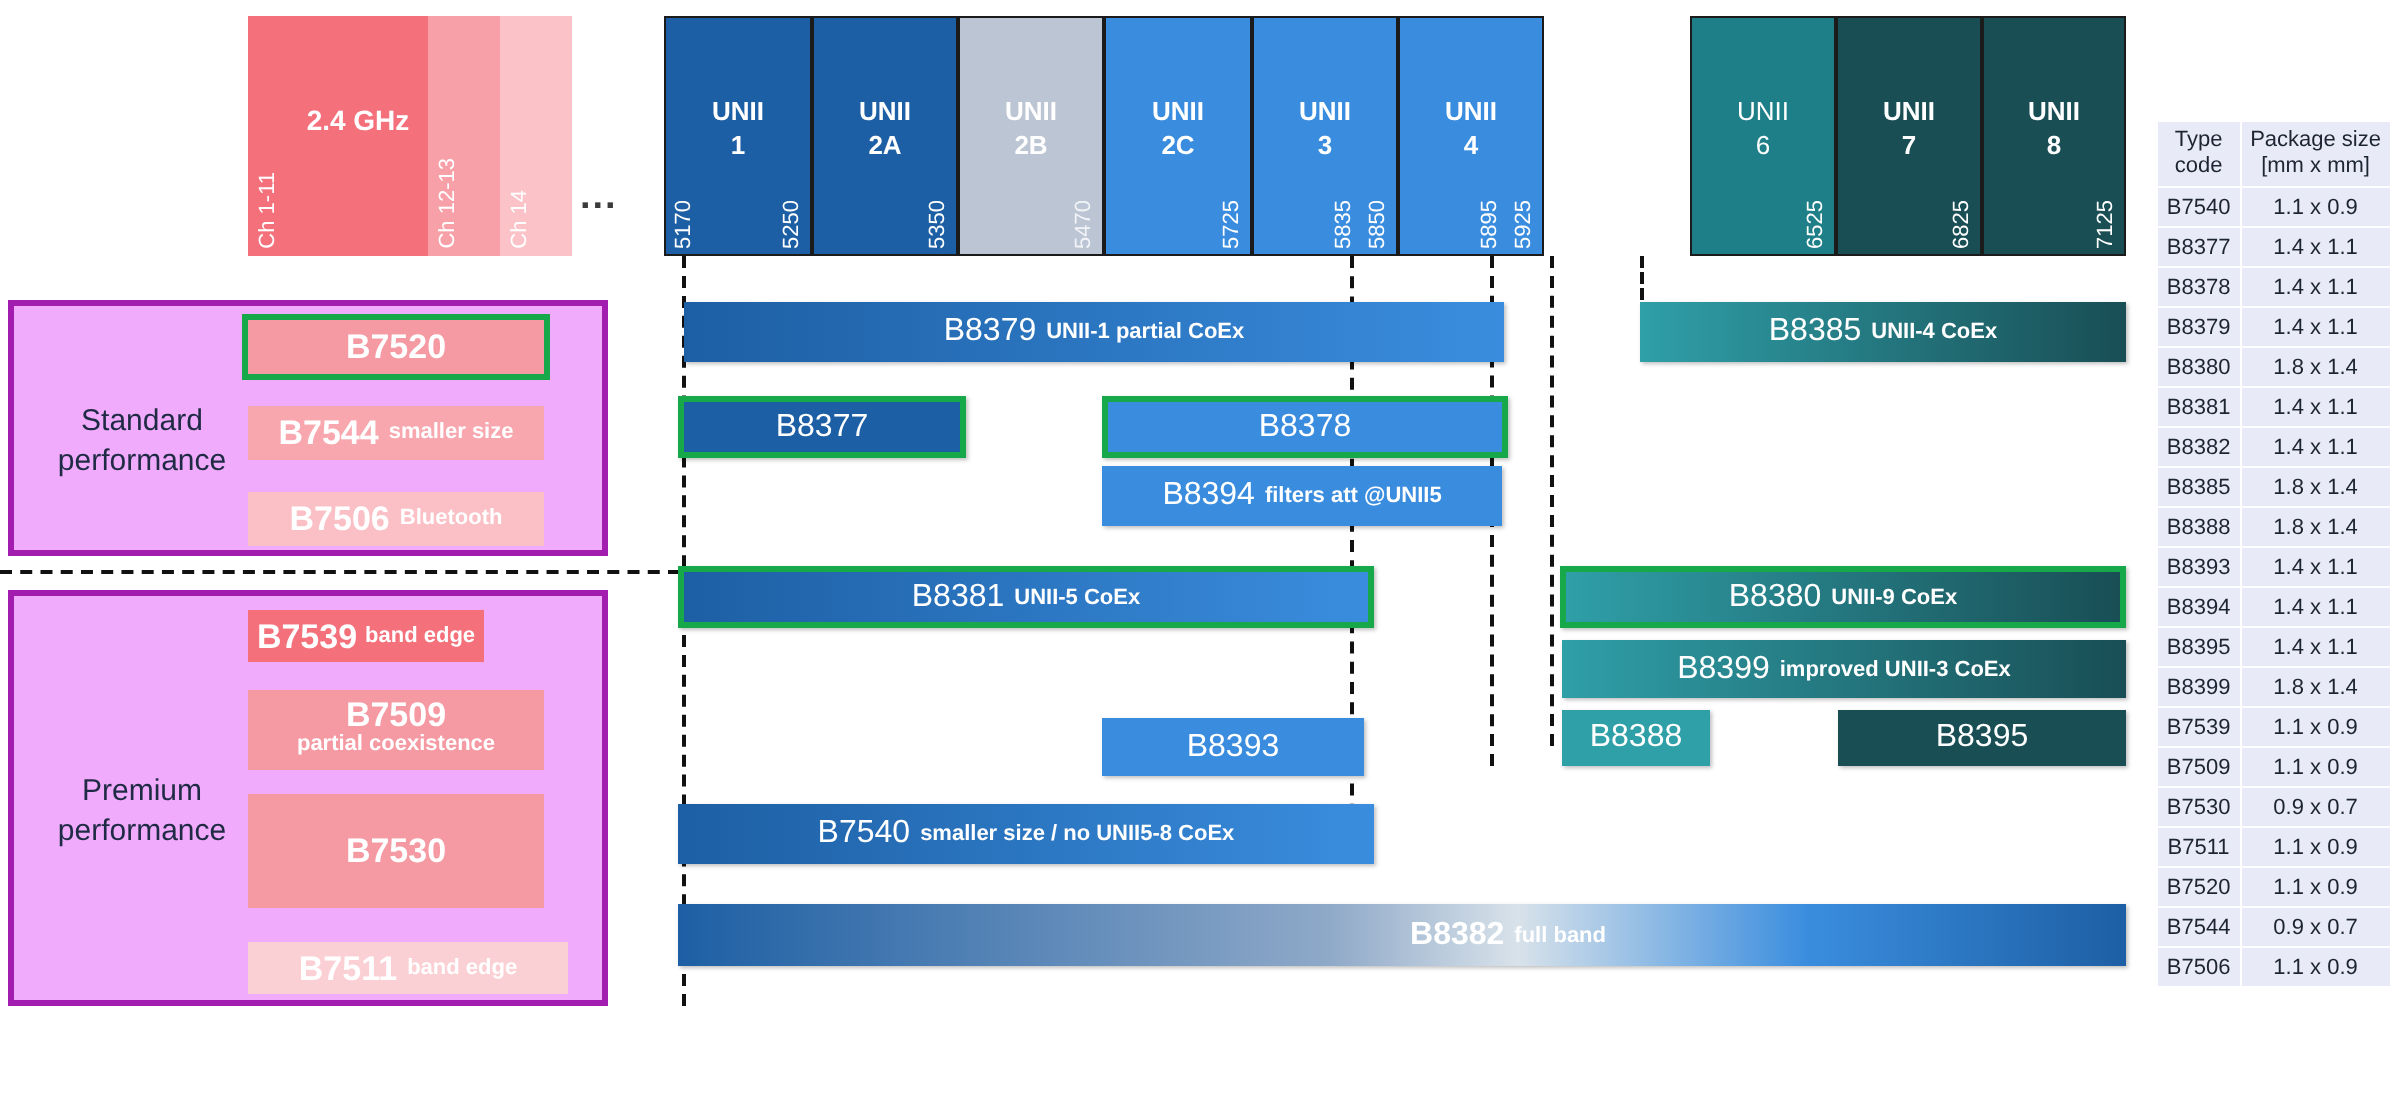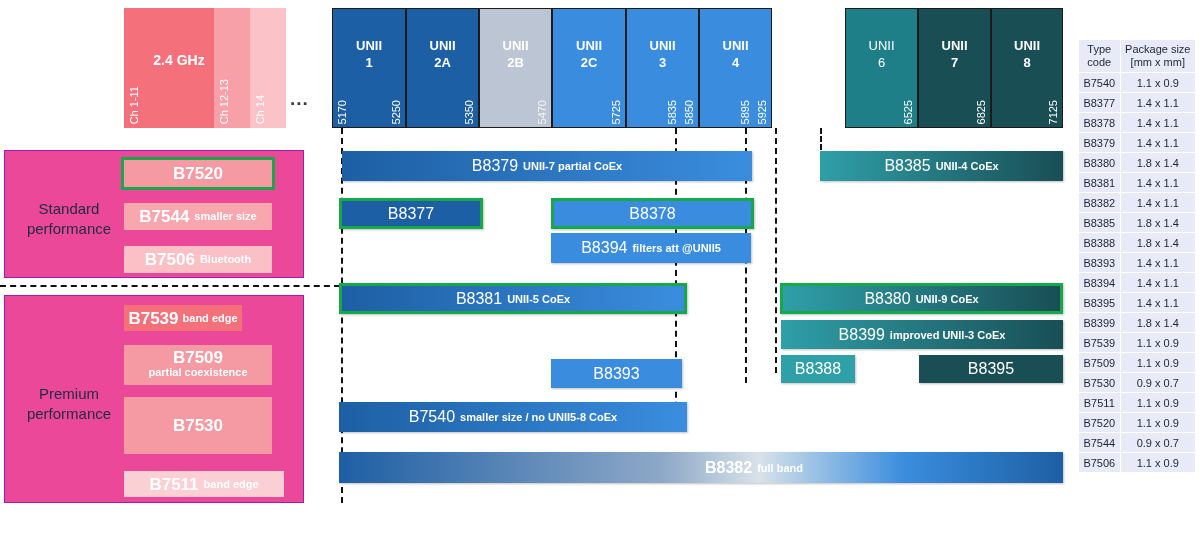--- a/index.html
+++ b/index.html
@@ -30,29 +30,29 @@
           color:#fff;font-size:14px;font-weight:bold;margin-left:20px;}
   .ch{color:#fff;font-size:11px;writing-mode:vertical-rl;
       transform:rotate(180deg);position:absolute;bottom:4px;left:4px;white-space:nowrap;}
   .ch1213{left:214px;top:8px;width:36px;height:120px;background:#f8a0a8;}
   .ch14{left:250px;top:8px;width:36px;height:120px;background:#fbc3c8;}
   .dots{left:290px;top:88px;width:36px;height:24px;color:#3b3b3b;
         font-size:19px;font-weight:bold;letter-spacing:1px;}
 
   
   .band{top:8px;height:120px;border:1.5px solid #1b1b1b;color:#fff;}
-  .band .name{position:absolute;left:0;right:0;top:28px;text-align:center;
+  .band .name{position:absolute;left:0;right:0;top:38px;text-align:center;
               font-size:13px;font-weight:bold;line-height:17px;}
   .band .name small{display:block;font-size:13px;font-weight:bold;}
   .freq{position:absolute;bottom:3px;font-size:11px;writing-mode:vertical-rl;
         transform:rotate(180deg);white-space:nowrap;}
   .freq.l{left:3px;} .freq.r{right:3px;}
 
   
-  .grpbox{border:1px solid #a21caf;background:#ec4899;}
+  .grpbox{border:3px solid #a21caf;background:#f0abfc;}
   .grplabel{position:absolute;font-size:15px;line-height:20px;color:#1f2a44;text-align:center;}
 
   
   .chip{color:#fff;display:flex;align-items:center;justify-content:center;
         text-align:center;line-height:15px;}
   .chip .code{font-size:17px;font-weight:bold;}
   .chip .sub{font-size:11px;font-weight:bold;}
   .chip.sel{outline:3px solid #17a84a;outline-offset:0;}
 
   
@@ -60,21 +60,21 @@
        box-shadow:1px 1px 2px rgba(0,0,0,.25);}
   .bar .code{font-size:16px;font-weight:normal;}
   .bar .sub{font-size:11px;font-weight:bold;margin-left:5px;}
   .bar.sel{border:3px solid #17a84a;}
 
   
   .vguide{width:0;border-left:2px dashed #111;}
   .hguide{height:0;border-top:2px dashed #111;}
 
   
-  .tbl{left:1078px;top:39px;width:118px;font-size:11px;color:#1d2432;}
+  .tbl{left:1078px;top:60px;width:118px;font-size:11px;color:#1d2432;}
   .tbl table{border-collapse:collapse;width:118px;}
   .tbl td,.tbl th{background:#e8ebf7;border:1px solid #ffffff;
       padding:2px 3px;text-align:center;font-weight:normal;height:15px;}
   .tbl th{font-weight:normal;line-height:13px;padding:3px 2px;}
 
   
   .caption{left:406px;top:512px;width:634px;height:33px;border:3px solid #17a84a;
     background:#fff;display:flex;align-items:center;justify-content:center;
     font-size:17px;color:#1f2a44;}
 </style>
@@ -179,21 +179,21 @@
   <div class="abs chip" style="left:124px;top:397px;width:148px;height:57px;background:#f59aa3;flex-direction:column;">
     <span class="code">B7530</span>
   </div>
   <div class="abs chip" style="left:124px;top:471px;width:160px;height:26px;background:#fbd0d4;">
     <span class="code">B7511</span>
     <span class="sub" style="margin-left:5px;">band edge</span>
   </div>
 
   <div class="abs bar" style="left:342px;top:151px;width:410px;height:30px;background:linear-gradient(to right,#1d5fa4,#3a8dde);">
     <span class="code">B8379</span>
-    <span class="sub">UNII-7 partial CoEx</span>
+    <span class="sub">UNII-1 partial CoEx</span>
   </div>
 
   <div class="abs bar" style="left:820px;top:151px;width:243px;height:30px;background:linear-gradient(to right,#2f9fa8,#194e55);">
     <span class="code">B8385</span>
     <span class="sub">UNII-4 CoEx</span>
   </div>
 
   <div class="abs bar sel" style="left:339px;top:198px;width:144px;height:31px;background:#1d5fa4;">
     <span class="code">B8377</span>
   </div>

